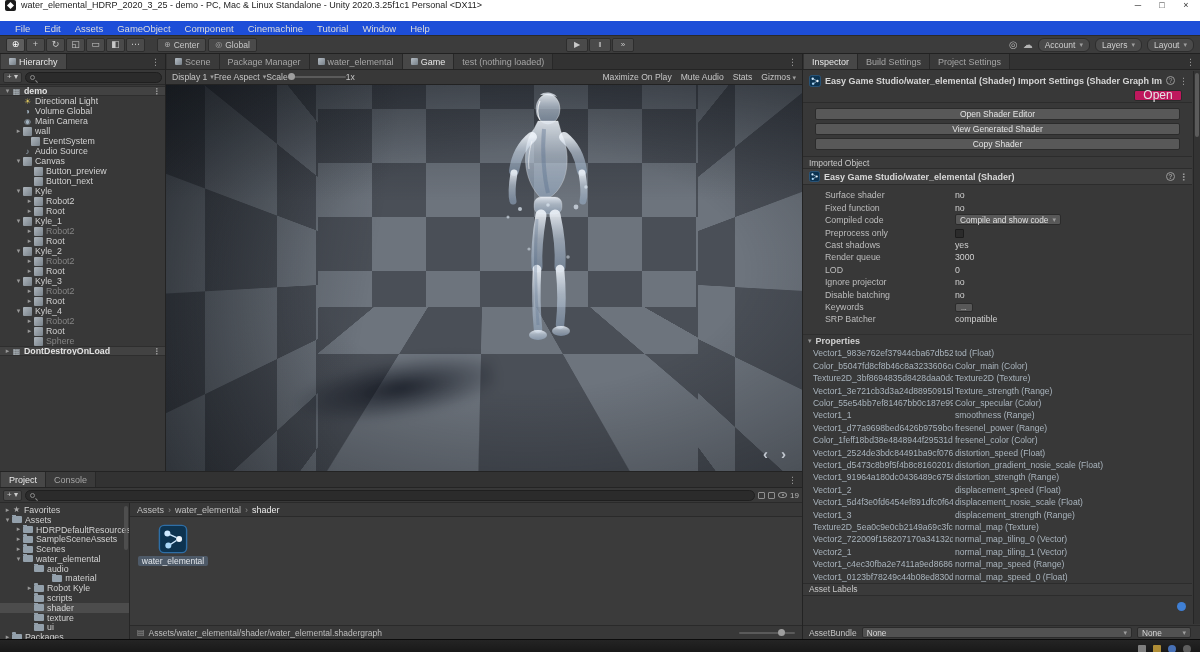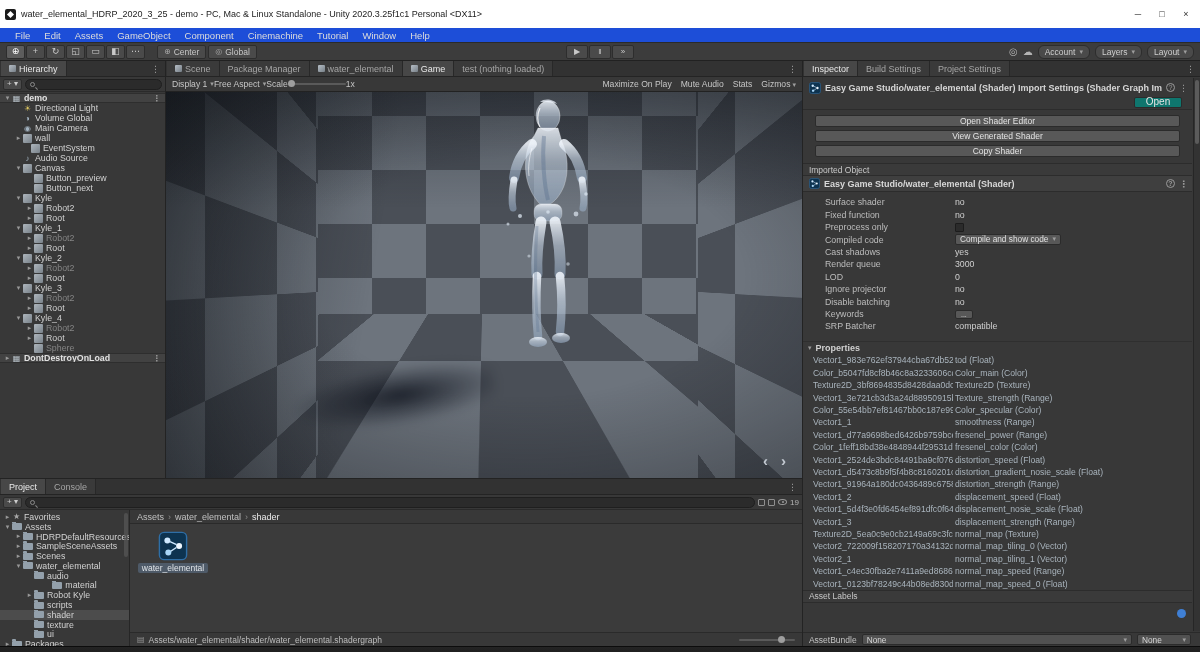--- a/index.html
+++ b/index.html
@@ -1,21 +1,21 @@
 <!DOCTYPE html>
 <html><head>
 <meta charset="utf-8">
 <style>
 *{margin:0;padding:0;box-sizing:border-box}
 html,body{width:1200px;height:652px;overflow:hidden}
 body{background:#383838;font-family:"Liberation Sans","DejaVu Sans",sans-serif;font-size:10px;color:#c4c4c4;position:relative}
 button{font-family:inherit;cursor:default}
 
 
-.titlebar{height:28px;background:#ffffff;color:#1d1d1d;display:flex;align-items:center;padding:0 2px;font-size:9px}
+.titlebar{height:21px;background:#ffffff;color:#1d1d1d;display:flex;align-items:flex-start;padding:0 2px;font-size:9px}
 .unity-badge{width:11px;height:11px;margin:0 5px 0 3px;background:#1b1b1b;border-radius:2px;position:relative;flex:none}
 .unity-badge::before{content:"";position:absolute;inset:3px;background:#fff;transform:rotate(45deg)}
 .title-text{flex:1;white-space:nowrap;overflow:hidden}
 .win-controls{display:flex}
 .win-controls span{width:24px;text-align:center;font-size:9px;color:#333}
 
 
 .menubar{height:15px;background:#1d4ed8;border-bottom:1px solid #2a2a2a;display:flex;align-items:center;padding-left:8px;color:#dcdcdc}
 .menu-item{padding:0 7px;font-size:9.5px}
 
@@ -119,21 +119,21 @@
 
 
 .inspector{flex:1;display:flex;flex-direction:column;border-left:1px solid #232323;position:relative;background:#383838}
 .insp-body{flex:1;overflow:hidden;position:relative;padding-right:8px}
 .insp-header{height:18px;display:flex;align-items:center;gap:4px;padding:3px 4px 0 6px}
 .hdr-icon{width:12px;height:12px;flex:none}
 .insp-title{font-size:9px;font-weight:bold;color:#d6d6d6;white-space:nowrap;overflow:hidden;flex:1}
 .help-icon{width:9px;height:9px;border:1px solid #9a9a9a;border-radius:50%;color:#9a9a9a;font-size:7px;line-height:7px;text-align:center;flex:none}
 .kebab{color:#9a9a9a;font-size:9px;flex:none}
 .open-row{height:15px;display:flex;justify-content:flex-end;align-items:center;padding:0 10px;border-bottom:1px solid #2c2c2c}
-.open-btn{width:48px;height:11px;background:#0f766e;border:1px solid #2b2b2b;border-radius:2px;color:#e4e4e4;font-size:10px;line-height:8px;padding:0}
+.open-btn{width:48px;height:11px;background:#be185d;border:1px solid #2b2b2b;border-radius:2px;color:#e4e4e4;font-size:12px;line-height:8px;padding:0}
 .insp-actions{display:flex;flex-direction:column;gap:3px;padding:5px 12px 6px}
 .insp-btn{height:12px;background:#585858;border:1px solid #2b2b2b;border-radius:2px;color:#e4e4e4;font-size:8.5px;line-height:9px;padding:0}
 .section-strip{height:13px;background:#3a3a3a;border-top:1px solid #2c2c2c;border-bottom:1px solid #2c2c2c;display:flex;align-items:center;padding-left:6px;font-size:8.5px;color:#c8c8c8}
 .subheader{height:16px;background:#3f3f3f;border-bottom:1px solid #2c2c2c;display:flex;align-items:center;gap:4px;padding:0 4px 0 6px;font-weight:bold;font-size:9px;color:#d8d8d8}
 .subheader .hdr-icon{width:11px;height:11px}
 .det-row{height:12.4px;position:relative;display:flex;align-items:flex-end;padding-left:22px;font-size:8.8px}
 .det-key{color:#bdbdbd}
 .det-val,.det-drop,.det-check,.det-mini{position:absolute;left:152px}
 .det-val{color:#d0d0d0}
 .det-check{width:9px;height:9px;background:#2b2b2b;border:1px solid #1c1c1c;border-radius:1px}
@@ -664,29 +664,29 @@
       <div style="padding-top:3px">
           <div class="det-row">
             <span class="det-key">Surface shader</span>
             <span class="det-val">no</span>
           </div>
           <div class="det-row">
             <span class="det-key">Fixed function</span>
             <span class="det-val">no</span>
           </div>
           <div class="det-row">
-            <span class="det-key">Preprocess only</span>
-            <span class="det-check"></span>
-          </div>
-          <div class="det-row">
             <span class="det-key">Compiled code</span>
             <span class="det-drop">
               <span>Compile and show code</span>
               <span class="caret">▾</span>
             </span>
+          </div>
+          <div class="det-row">
+            <span class="det-key">Preprocess only</span>
+            <span class="det-check"></span>
           </div>
           <div class="det-row">
             <span class="det-key">Cast shadows</span>
             <span class="det-val">yes</span>
           </div>
           <div class="det-row">
             <span class="det-key">Render queue</span>
             <span class="det-val">3000</span>
           </div>
           <div class="det-row">

